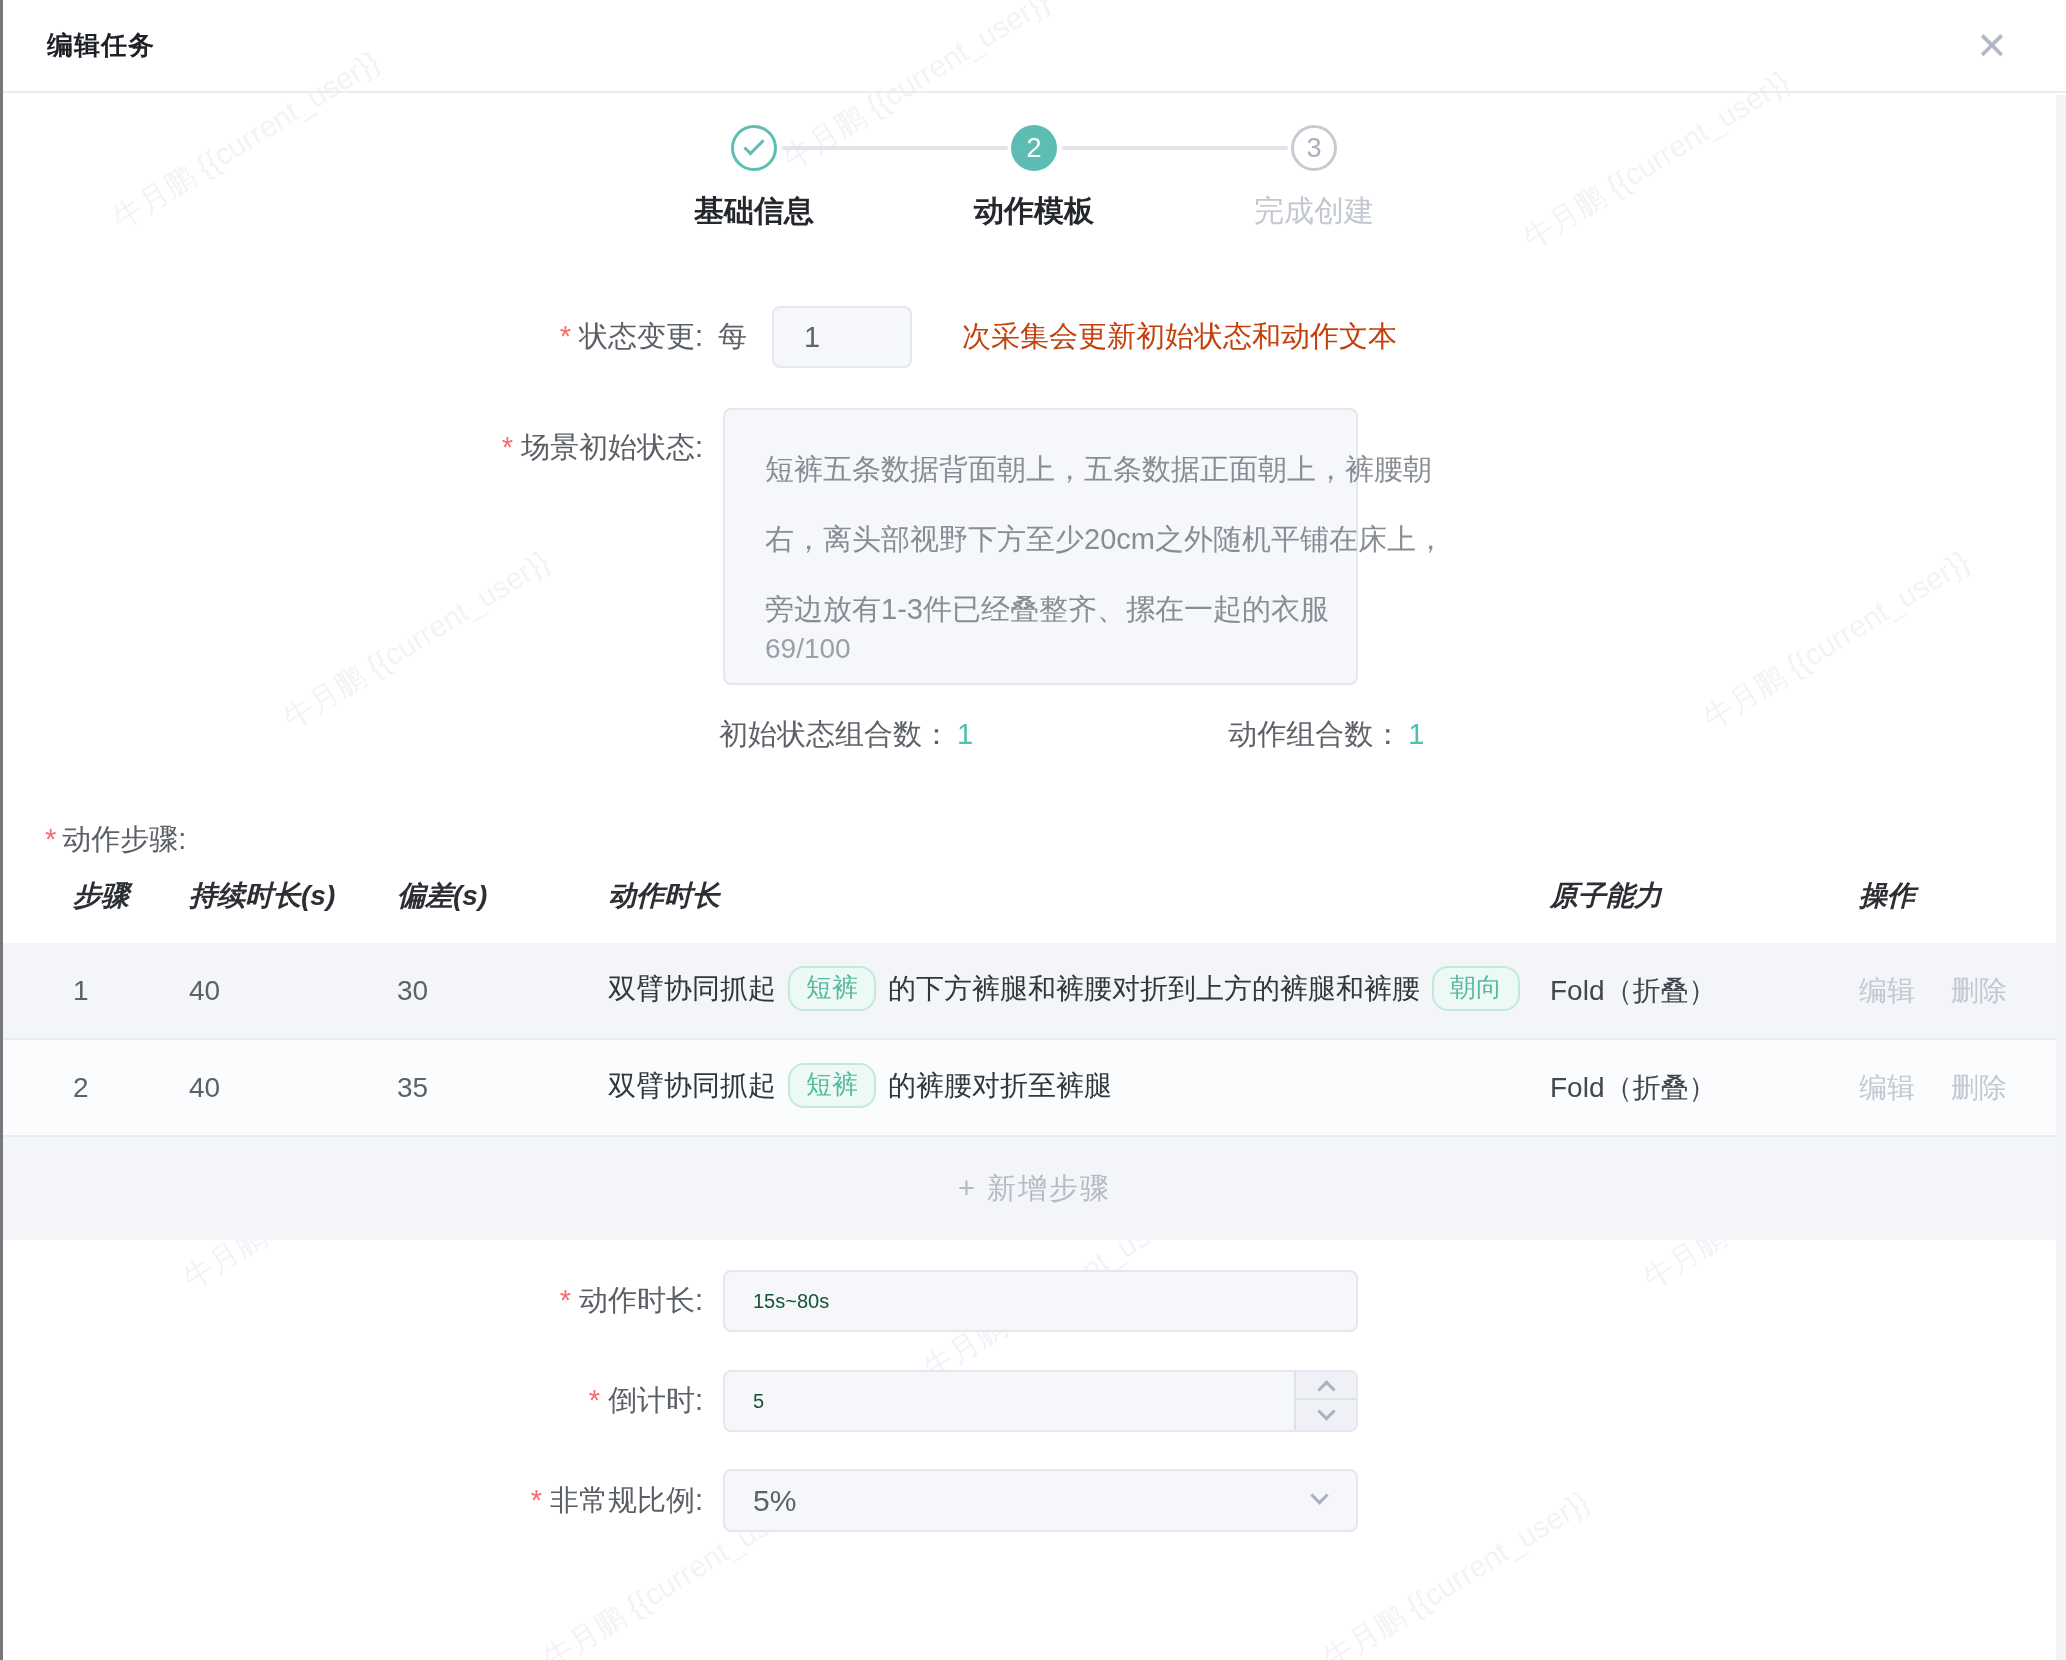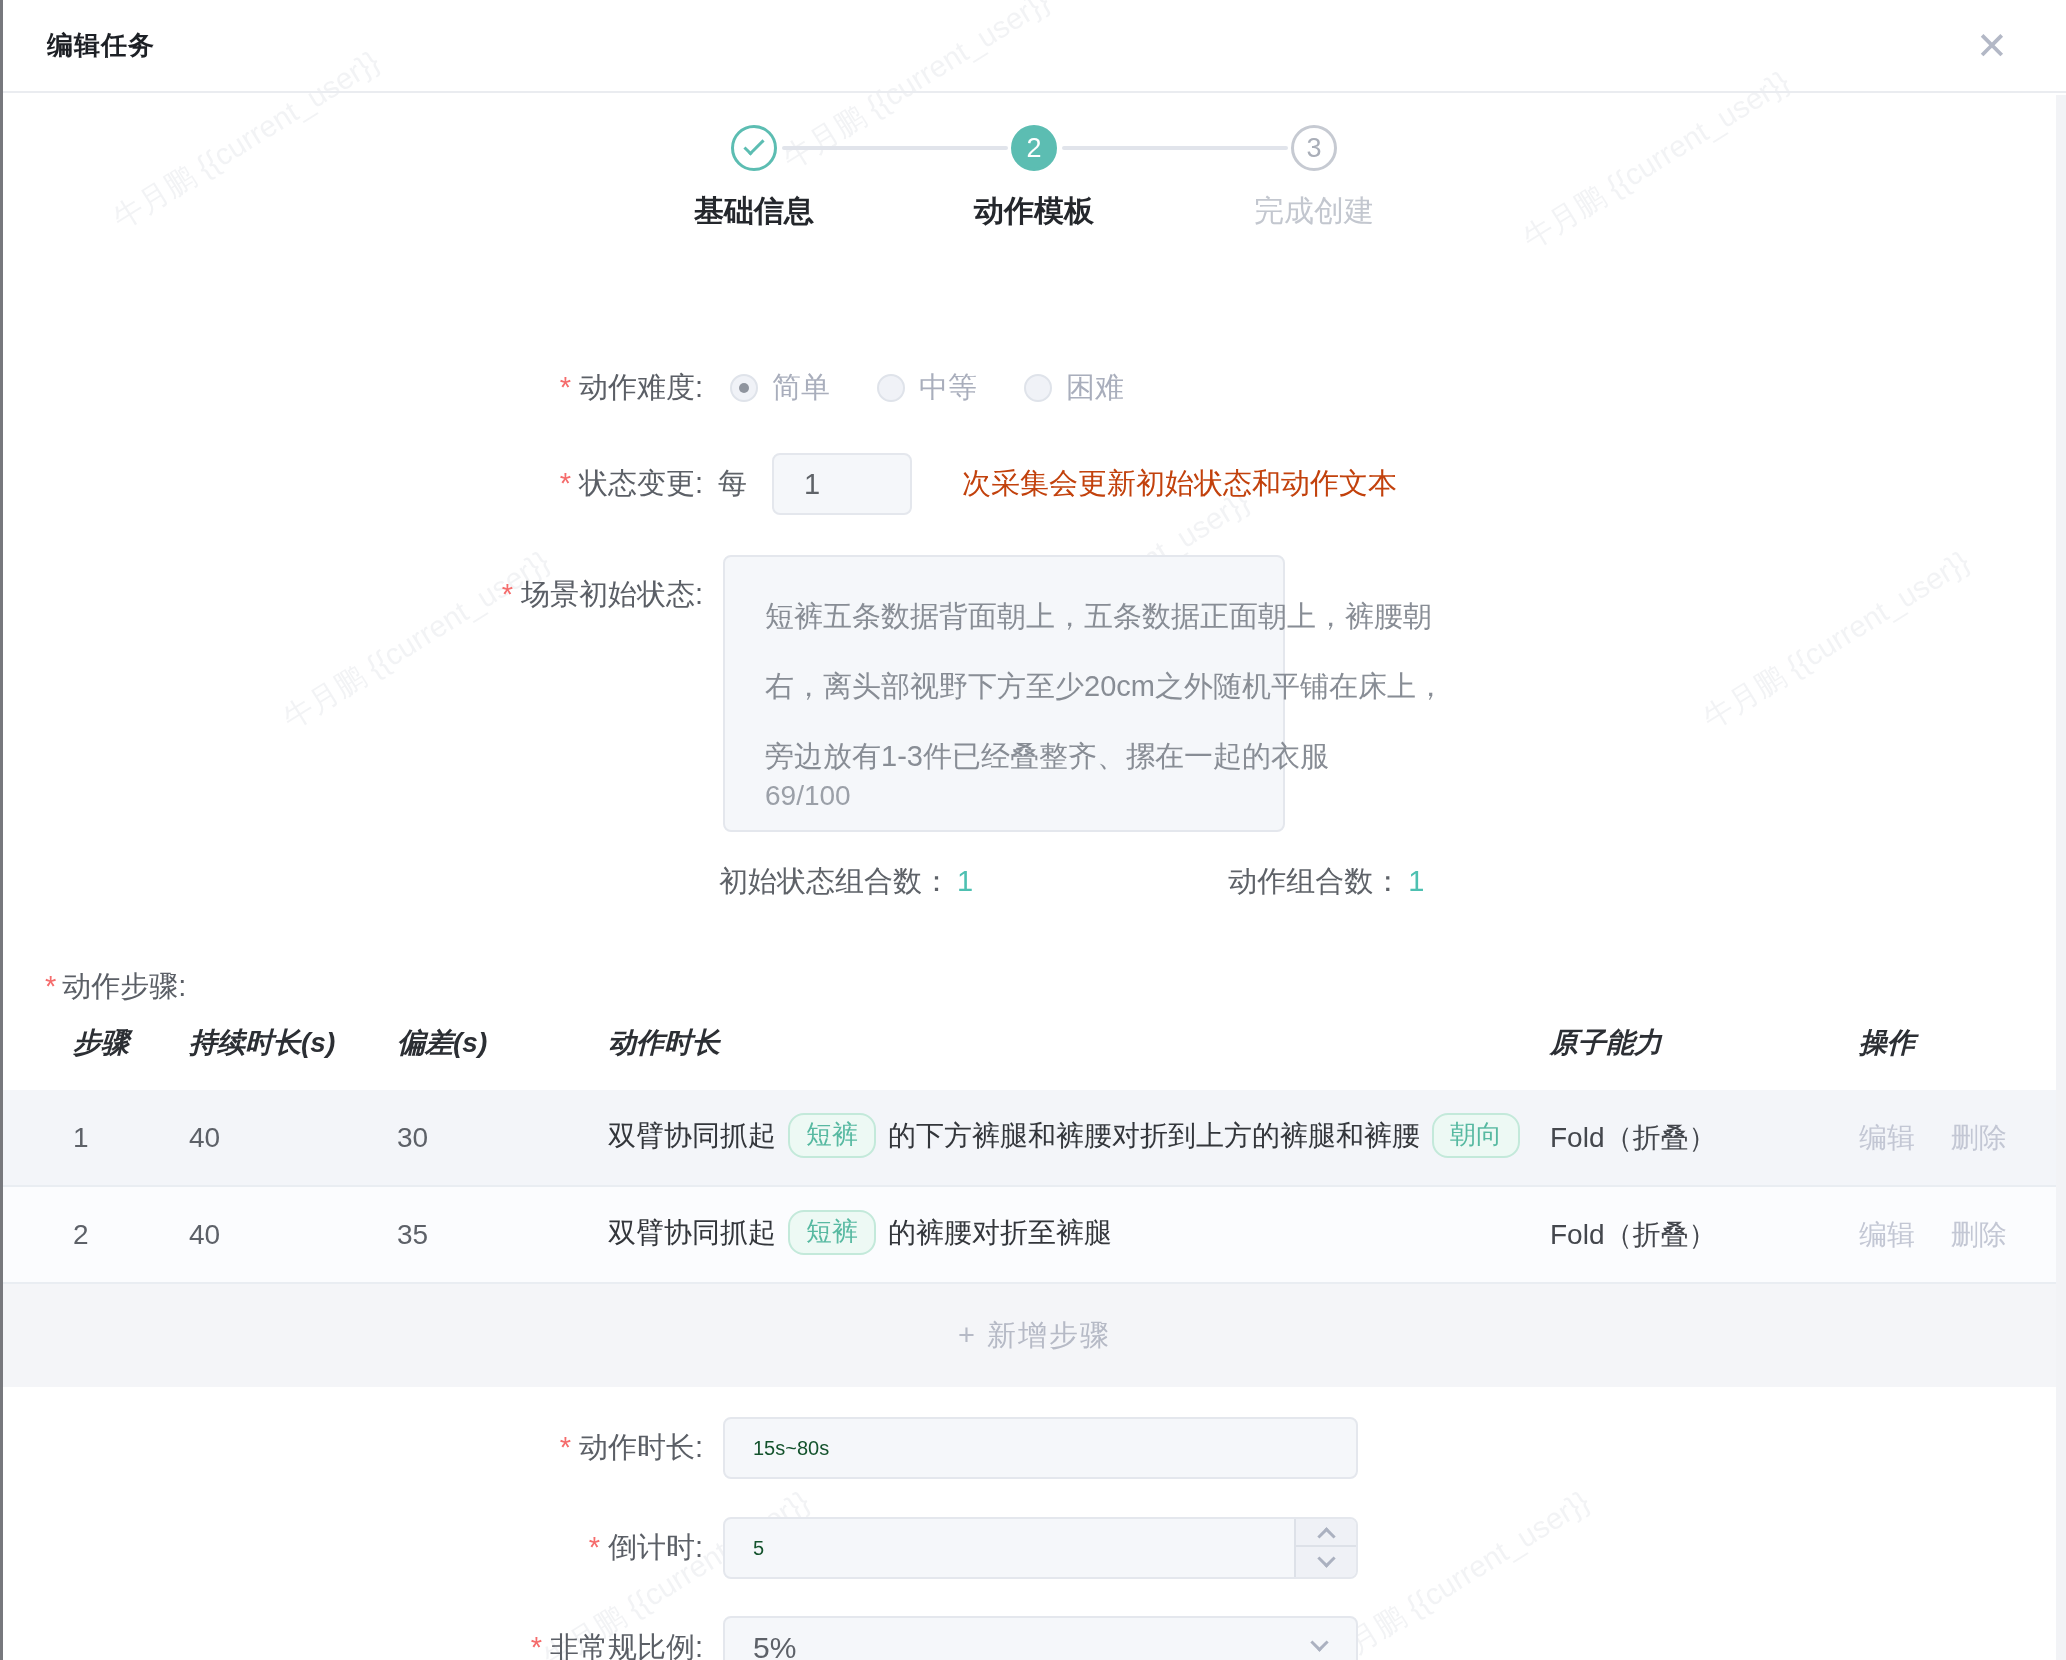--- a/index.html
+++ b/index.html
@@ -68,21 +68,21 @@
 
   .row-statechange { margin-top:45px; height:62px; }
   .sc-prefix { margin-left:15px; font-size:29px; color:#5e6268; }
   .mini-input { margin-left:25px; width:140px; height:62px; background:#f5f7fa; border:2px solid #e4e7ed;
                 border-radius:8px; font-size:29px; color:#5f6368; padding-left:30px;
                 font-family:"Liberation Sans","DejaVu Sans",sans-serif; }
   .sc-suffix { margin-left:50px; font-size:29px; color:#c2410c; }
 
   .row-initialstate { margin-top:40px; align-items:flex-start; }
   .row-initialstate .flabel { padding-top:20px; }
-  .ta-box { margin-left:20px; width:562px; height:277px; background:#f5f7fa; border:2px solid #e4e7ed;
+  .ta-box { margin-left:20px; width:635px; height:277px; background:#f5f7fa; border:2px solid #e4e7ed;
             border-radius:8px; padding:24px 24px 14px 40px; position:relative; }
   .ta-line { font-size:29px; color:#888d95; line-height:70px; white-space:nowrap; }
   .ta-counter { position:absolute; left:40px; bottom:18px; font-size:28px; color:#9box; color:#9ba0a8; }
 
   .row-combos { margin-top:30px; height:40px; display:flex; align-items:center; }
   .combo1 { margin-left:716px; font-size:29px; color:#5e6268; }
   .combo2 { margin-left:255px; font-size:29px; color:#5e6268; }
   .combo-val { color:#4ec0b1; margin-left:6px; }
 
   .row-steps-label { margin-top:65px; height:40px; display:flex; align-items:center; }
@@ -176,37 +176,20 @@
       </div>
 
       <div class="step-node s3">
         <div class="step-circle pending">
           <span>3</span>
         </div>
         <div class="step-label pending">完成创建</div>
       </div>
     </div>
 
-    <div class="frow row-difficulty">
-      <div class="flabel"><span class="req">*</span><span>动作难度:</span></div>
-      <div class="radio-item">
-        <span class="radio-circle">
-            <span class="radio-dot"></span>
-          </span>
-        <span class="radio-text">简单</span>
-      </div>
-      <div class="radio-item">
-        <span class="radio-circle"></span>
-        <span class="radio-text">中等</span>
-      </div>
-      <div class="radio-item">
-        <span class="radio-circle"></span>
-        <span class="radio-text">困难</span>
-      </div>
-    </div>
 
     <div class="frow row-statechange">
       <div class="flabel"><span class="req">*</span><span>状态变更:</span></div>
       <span class="sc-prefix">每</span>
       <input class="mini-input" readonly="" value="1" style="">
       <span class="sc-suffix">次采集会更新初始状态和动作文本</span>
     </div>
 
     <div class="frow row-initialstate">
       <div class="flabel"><span class="req">*</span><span>场景初始状态:</span></div>

